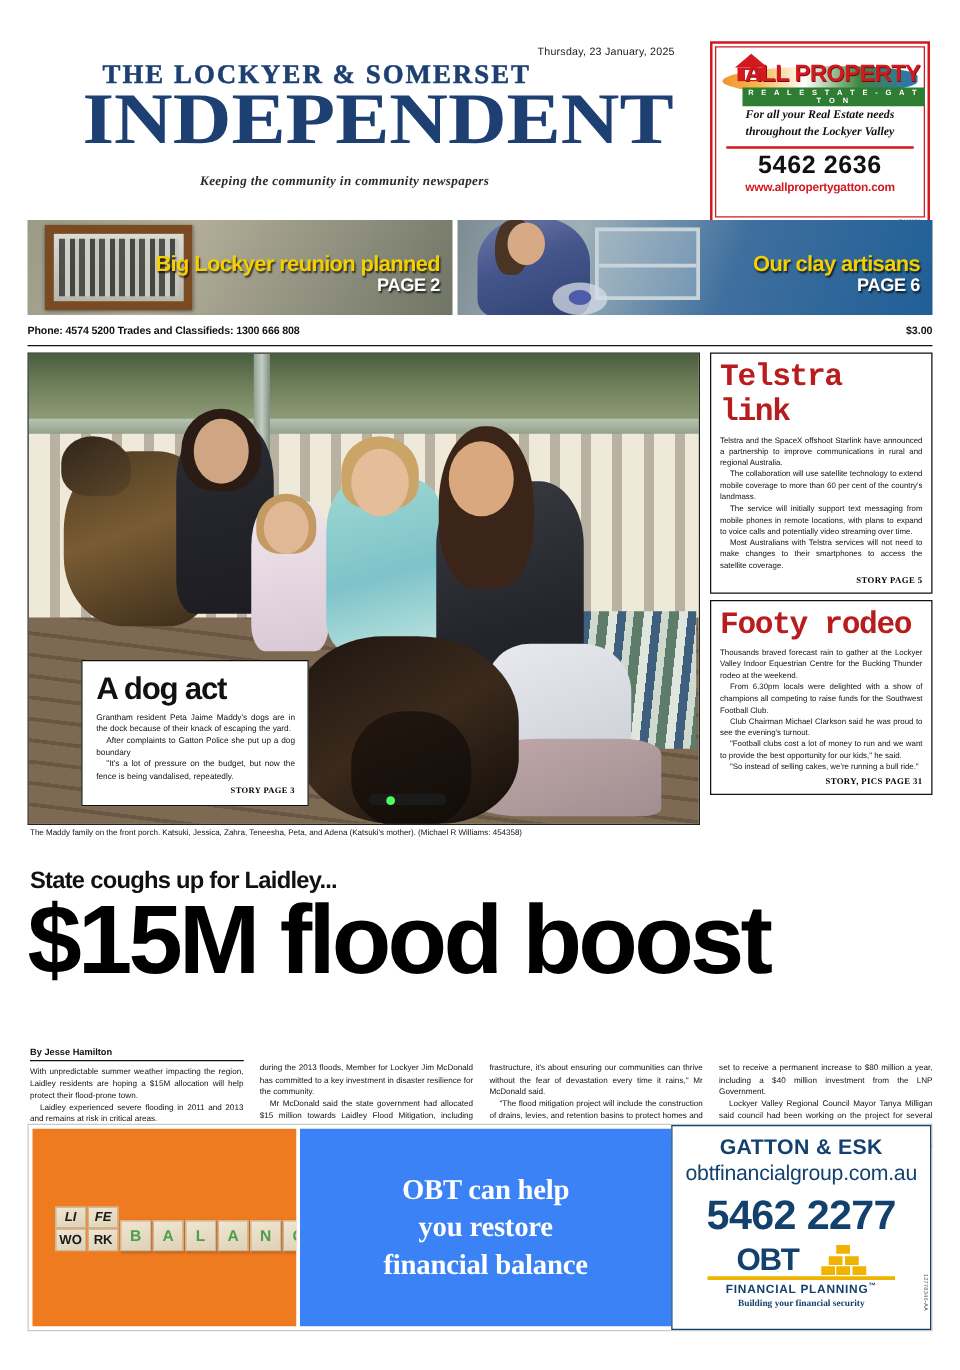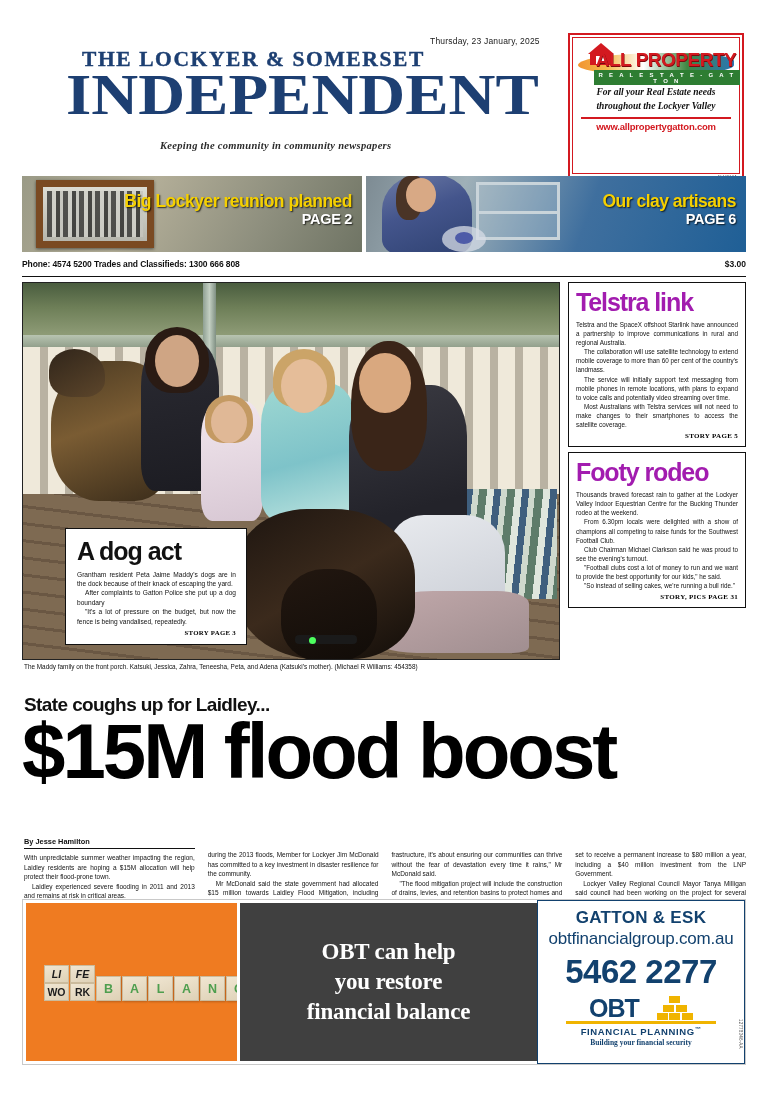--- a/index.html
+++ b/index.html
@@ -134,21 +134,21 @@
   .tb-shelf {
     position: absolute; left: 110px; top: 6px; width: 84px; height: 58px;
     border: 3px solid #c9d4da; background: rgba(190,206,214,.35);
   }
   .tb-shelf::before { content:""; position:absolute; left:0; top:26px; width:100%; height:3px; background:#c9d4da; }
   .tb-bowl {
     position: absolute; left: 76px; top: 50px; width: 44px; height: 26px;
     border-radius: 50%; background: rgba(215,220,230,.75);
   }
   .tb-bowl::after { content:""; position:absolute; left:13px; top:6px; width:18px; height:12px; border-radius:50%; background:#4e5ba8; }
-  .teaser-text { position: absolute; right: 10px; bottom: 24px; text-align: right; }
+  .teaser-text { position: absolute; right: 10px; bottom: 14px; text-align: right; }
   .teaser-head {
     font-family: "Liberation Sans", sans-serif; font-weight: bold;
     font-size: 17.5px; color: #f5d000; letter-spacing: -.5px;
     text-shadow: 1px 1px 1.5px rgba(0,0,0,.75);
     line-height: 19px;
   }
   .teaser-page {
     font-family: "Liberation Sans", sans-serif; font-weight: bold;
     font-size: 14.5px; color: #ffffff; letter-spacing: -.3px;
     text-shadow: 1px 1px 1.5px rgba(0,0,0,.75);
@@ -267,23 +267,23 @@
   }
   .photo-caption {
     width: 538px; font-size: 6.4px; color: #111; padding: 3px 2px 0 2px;
     font-family: "Liberation Sans", sans-serif; line-height: 8px;
   }
 
   
   .side-box { border: 1px solid #111; padding: 5px 7px 6px; background: #fff; }
   .side-box + .side-box { margin-top: 5px; }
   .side-box h2 {
-    font-family: Liberation Sans, sans-serif; font-weight: bold;
+    font-family: Liberation Mono, monospace; font-weight: bold;
     font-size: 25px; letter-spacing: -1.1px; line-height: 28px;
-    color: #a21caf; margin-bottom: 4px;
+    color: #b91c1c; margin-bottom: 4px;
   }
   .side-box p {
     font-family: "Liberation Sans", sans-serif; font-size: 6.3px;
     line-height: 9.1px; text-align: justify; color: #111;
   }
   .side-box p.indent { text-indent: 8px; }
   .side-ref {
     text-align: right; font-family: "Liberation Serif", serif;
     font-weight: bold; font-size: 7px; letter-spacing: .3px; margin-top: 3px;
   }
@@ -346,21 +346,21 @@
   }
   .cube-split .half {
     height: 18px; background: linear-gradient(160deg,#f0e6d2,#ded1b6);
     border: 1px solid #cbbb9c;
     display: flex; align-items: center; justify-content: center;
     font-family: "Liberation Sans", sans-serif; font-weight: bold;
     font-size: 10.5px; color: #1b1b1b; font-style: italic;
   }
   .cube-split .half.b { font-style: normal; }
   .obt-blue {
-    flex: 1; background: #404040; display: flex; align-items: center; justify-content: center;
+    flex: 1; background: #3b82f6; display: flex; align-items: center; justify-content: center;
     border-top: 3px solid #fff; border-bottom: 3px solid #fff;
   }
   .obt-blue .msg {
     text-align: center; color: #fff;
     font-family: "Liberation Serif", serif; font-weight: bold;
     font-size: 23px; line-height: 30px; letter-spacing: -.2px;
   }
   .obt-right {
     width: 208px; background: #fff; border: 1.5px solid #12416e;
     padding: 7px 6px; text-align: center; position: relative;
@@ -417,20 +417,21 @@
         <div class="ap-logo">
           <div class="ap-swoosh"></div>
           <div class="ap-house"></div>
           <div class="ap-house-body"></div>
           <div class="ap-house-win"></div>
           <div class="ap-title">ALL PROPERTY</div>
           <div class="ap-sub">R E A L   E S T A T E   -   G A T T O N</div>
         </div>
         <div class="ap-tag">For all your Real Estate needs throughout the Lockyer Valley</div>
         <div class="ap-rule"></div>
+        <div class="ap-phone">5462 2636</div>
         <div class="ap-web">www.allpropertygatton.com</div>
         <div class="ap-code">4544813A</div>
       </div>
     </div>
   </div>
 
   <div class="teasers">
     <div class="teaser teaser-a">
       <div class="photo-frame"></div>
       <div class="teaser-text">

